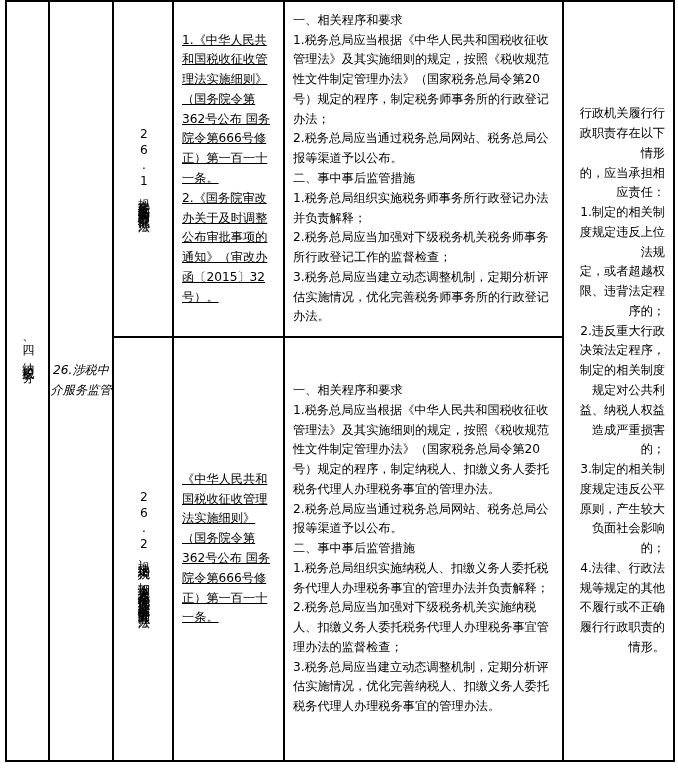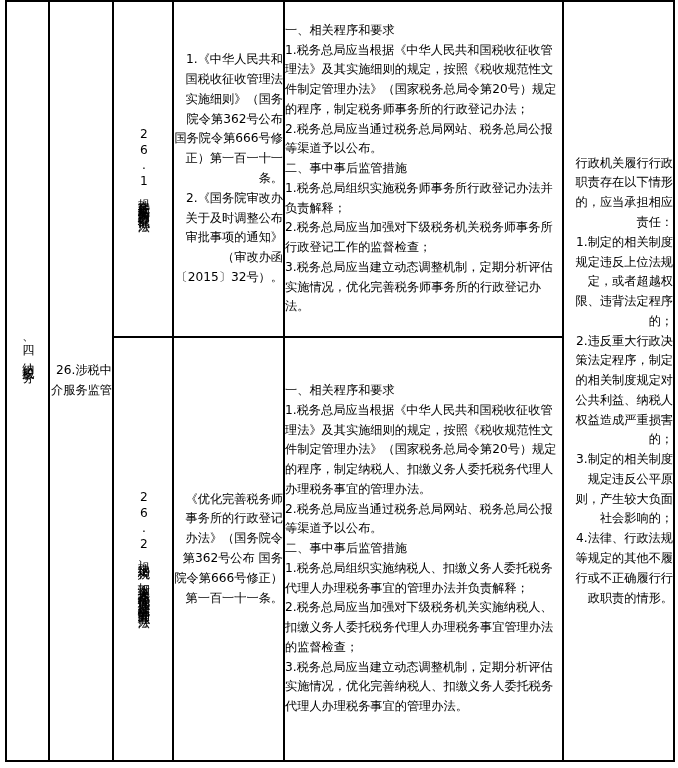--- a/index.html
+++ b/index.html
@@ -66,46 +66,48 @@
     max-height: 300px;
     letter-spacing: 1.5px;
   }
   .cell-power.tall .vtext {
     max-height: 340px;
   }
 
   .cell-item {
     padding: 5px 4px 5px 5px;
     vertical-align: middle;
-    text-align: right;
+    text-align: center;
+    font-style: italic;
   }
 
   .cell-basis {
     padding: 4px 4px 4px 5px;
     vertical-align: middle;
-    text-align: right;
+    text-align: left;
     line-height: 1.58;
+    text-decoration: underline;
   }
 
   .cell-procedure {
     padding: 4px 5px 4px 5px;
     vertical-align: top;
     text-align: left;
     line-height: 1.60;
   }
   .cell-procedure.mid { vertical-align: middle; }
 
   .cell-liability {
     padding: 4px 4px 4px 5px;
     vertical-align: middle;
     text-align: right;
     line-height: 1.60;
   }
 
-  .para { margin: 0; padding: 0; }
+  .para { margin: 8px; padding: 0; }
 
   
   .row-1 { height: 336px; }
   .row-2 { height: 424px; }
 </style>
 </head>
 <body>
 
 <table id="doc-table">
   <colgroup>
@@ -135,20 +137,20 @@
       </td>
       <td class="cell-liability" rowspan="2">
         <div class="para">行政机关履行行政职责存在以下情形<br>的，应当承担相应责任：<br>1.制定的相关制度规定违反上位法规<br>定，或者超越权限、违背法定程序的；<br>2.违反重大行政决策法定程序，制定的相关制度规定对公共利益、纳税人权益造成严重损害的；<br>3.制定的相关制度规定违反公平原则，产生较大负面社会影响的；<br>4.法律、行政法规等规定的其他不履行或不正确履行行政职责的情形。</div>
       </td>
     </tr>
     <tr class="row-2">
       <td class="cell-power tall">
         <div class="vtext">26.2规定纳税人、扣缴义务人委托税务代理人办理税务事宜的管理办法</div>
       </td>
       <td class="cell-basis">
-        <div class="para">《优化完善税务师事务所的行政登记办法》（国务院令第362号公布 国务院令第666号修正）第一百一十一条。</div>
+        <div class="para">《中华人民共和国税收征收管理法实施细则》（国务院令第362号公布 国务院令第666号修正）第一百一十一条。</div>
       </td>
       <td class="cell-procedure mid">
         <div class="para">一、相关程序和要求<br>1.税务总局应当根据《中华人民共和国税收征收管理法》及其实施细则的规定，按照《税收规范性文件制定管理办法》（国家税务总局令第20号）规定的程序，制定纳税人、扣缴义务人委托税务代理人办理税务事宜的管理办法。<br>2.税务总局应当通过税务总局网站、税务总局公报等渠道予以公布。<br>二、事中事后监管措施<br>1.税务总局组织实施纳税人、扣缴义务人委托税务代理人办理税务事宜的管理办法并负责解释；<br>2.税务总局应当加强对下级税务机关实施纳税人、扣缴义务人委托税务代理人办理税务事宜管理办法的监督检查；<br>3.税务总局应当建立动态调整机制，定期分析评估实施情况，优化完善纳税人、扣缴义务人委托税务代理人办理税务事宜的管理办法。</div>
       </td>
     </tr>
   </tbody>
 </table>
 
 </body></html>

